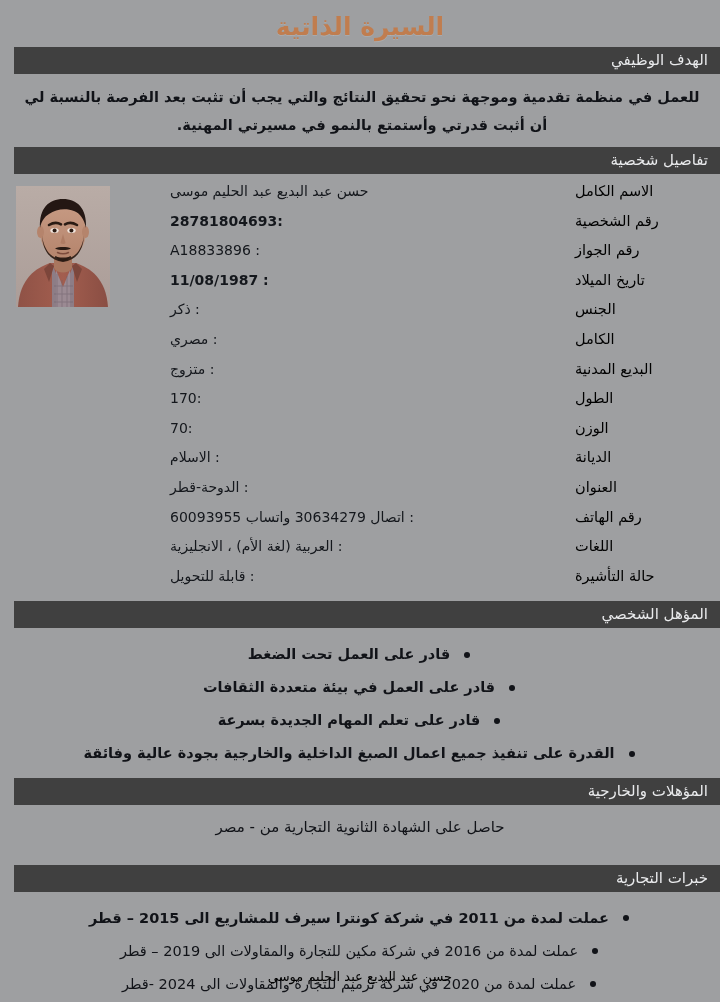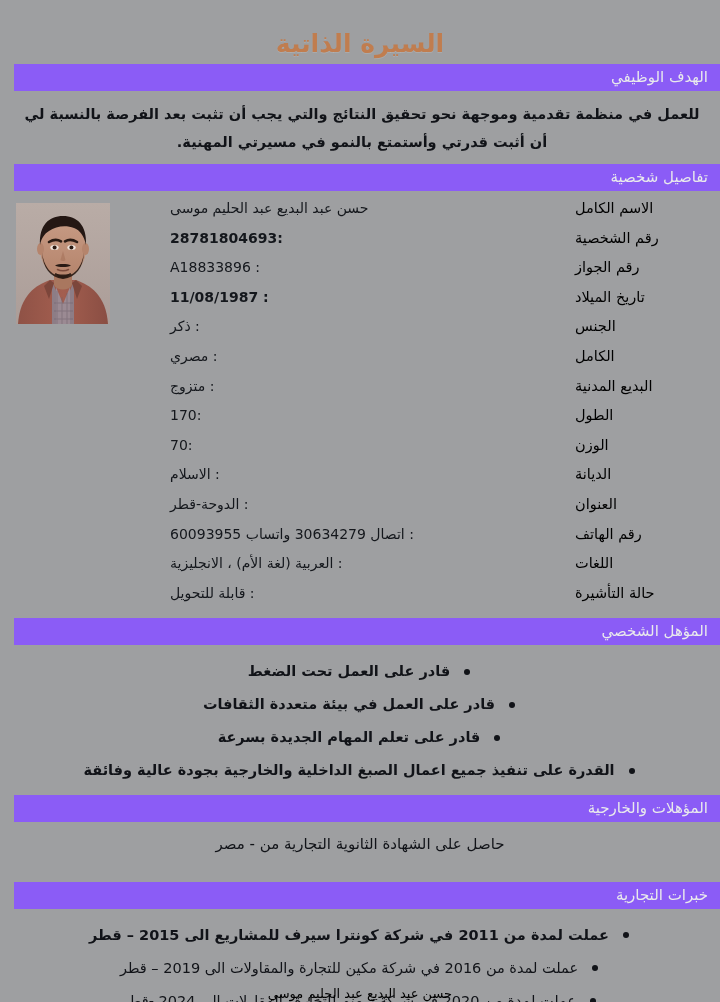--- a/index.html
+++ b/index.html
@@ -27,26 +27,25 @@
   .cv-title {
     text-align: center;
     font-size: 25px;
     font-weight: bold;
     color: #c07d4f;
     letter-spacing: 0.5px;
     padding-top: 13px;
     padding-bottom: 6px;
     line-height: 1.1;
     text-shadow: 0 1px 0 rgba(255,255,255,0.12);
-    margin-top: 17px;
   }
 
   
   .bar {
-    background: #8b5cf6;
+    background: #404040;
     color: #e9eaec;
     font-size: 15px;
     font-weight: normal;
     height: 27px;
     line-height: 27px;
     margin-right: 0;
     margin-left: 14px;
     padding-right: 12px;
     text-align: right;
     box-sizing: border-box;

